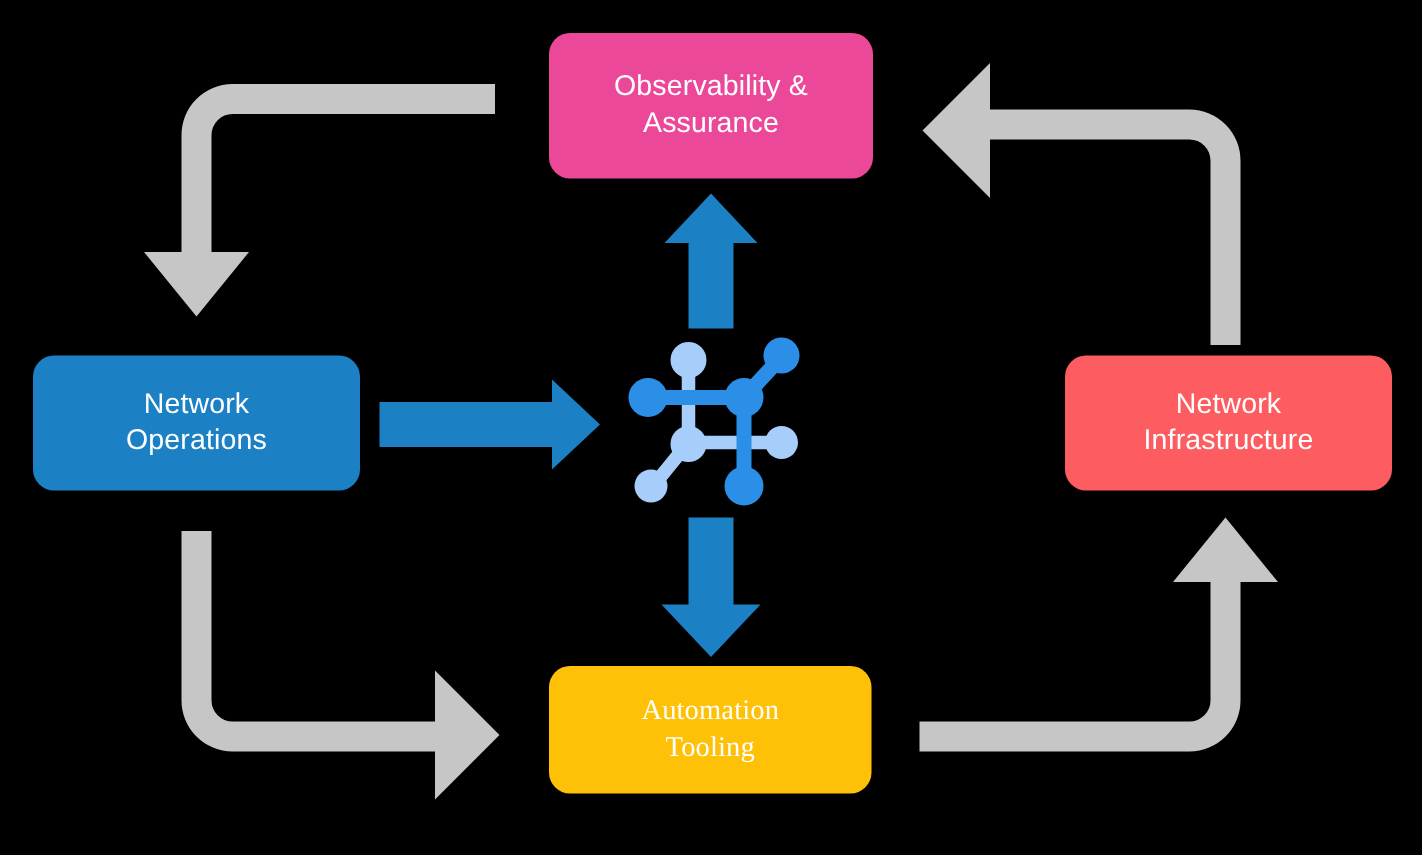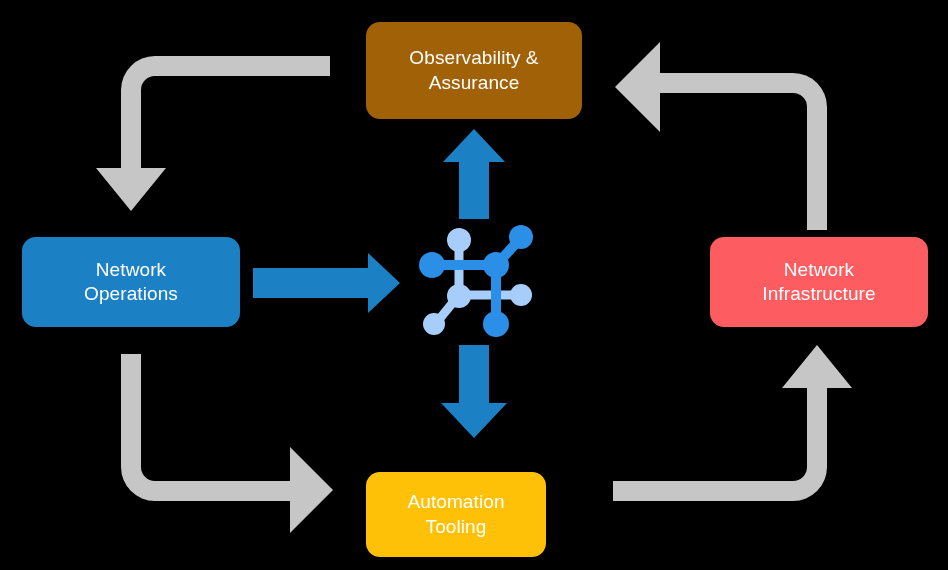--- a/index.html
+++ b/index.html
@@ -36,21 +36,21 @@
     font-size: 19px;
     line-height: 1.28;
     font-weight: 400;
     letter-spacing: 0.1px;
     white-space: pre-line;
     padding: 0 10px;
   }
   #box-observability { left: 366px; top: 22px;  width: 216px; height: 97px; }
   #box-operations    { left: 22px;  top: 237px; width: 218px; height: 90px; }
   #box-infrastructure{ left: 710px; top: 237px; width: 218px; height: 90px; }
-  #box-automation    { left: 366px; top: 472px; width: 180px; height: 85px; }
+  #box-automation    { left: 366px; top: 444px; width: 215px; height: 85px; font-family: Liberation Serif, serif; }
 </style>
 </head>
 <body>
 
 <div id="canvas" style="background: rgb(0, 0, 0);">
 
   <svg id="diagram-svg" viewBox="0 0 948 570">
 
     <path d="M 330 56
              L 155 56
@@ -154,21 +154,21 @@
 
       <g fill="#2b8fe8">
         <circle cx="432" cy="265" r="13"></circle>
         <circle cx="496" cy="265" r="13"></circle>
         <circle cx="521" cy="237" r="12"></circle>
         <circle cx="496" cy="324" r="13"></circle>
       </g>
     </g>
   </svg>
 
-  <div class="node-box" id="box-observability" style="background:#a16207;">
+  <div class="node-box" id="box-observability" style="background:#ec4899;">
     <span class="node-label">Observability &amp;
 Assurance</span>
   </div>
 
   <div class="node-box" id="box-operations" style="background:#1b81c4;">
     <span class="node-label">Network
 Operations</span>
   </div>
 
   <div class="node-box" id="box-infrastructure" style="background:#fd5c60;">

